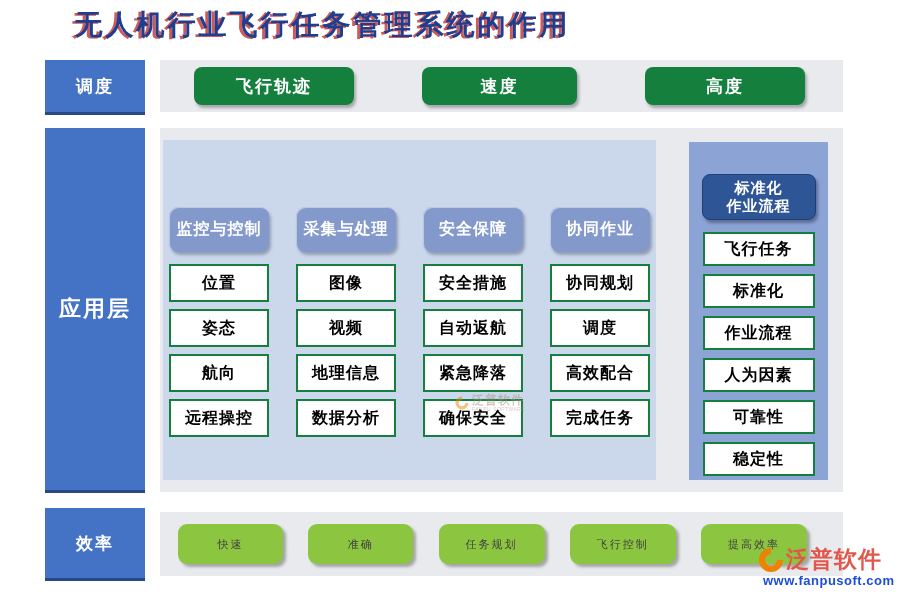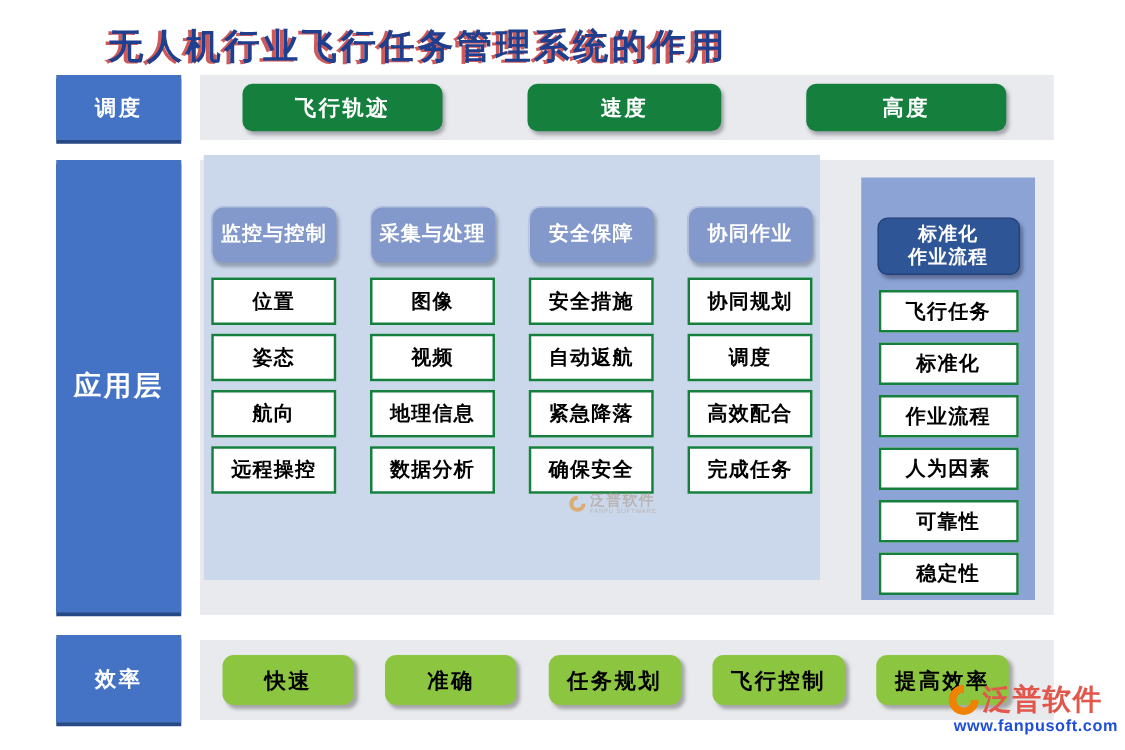--- a/index.html
+++ b/index.html
@@ -2,21 +2,21 @@
 <html><head>
 <meta charset="utf-8">
 <style>
   html,body{margin:0;padding:0;background:#fff;}
   .canvas{
     position:relative;width:900px;height:600px;background:#ffffff;overflow:hidden;
     font-family:"Liberation Serif","DejaVu Serif",serif;
   }
   *{box-sizing:border-box;}
   .title{
-    position:absolute;left:0;top:6px;width:645px;margin:12px;text-align:center;
+    position:absolute;left:0;top:6px;width:645px;margin:0;text-align:center;
     font-size:28px;font-weight:bold;letter-spacing:3px;color:#1E3E8F;
     text-shadow:-3px 1px 0 rgba(189,33,33,0.75);
   }
   .rail-box{
     position:absolute;left:45px;width:100px;background:#4472C4;color:#fff;
     display:flex;align-items:center;justify-content:center;
     font-size:17px;font-weight:bold;letter-spacing:2px;
     box-shadow:0 3px 0 #274a86;
   }
   .band{
@@ -27,23 +27,23 @@
   .band-bottom{top:512px;height:64px;padding:0 36px 0 18px;}
   .btn-blue{
     background:#15803d;color:#fff;border-radius:8px;
     height:38px;display:flex;align-items:center;justify-content:center;
     font-size:17px;font-weight:bold;letter-spacing:2px;
     box-shadow:2px 3px 3px rgba(100,100,110,0.5);
   }
   .btn-blue.w1{width:160px;} .btn-blue.w2{width:160px;} .btn-blue.w3{width:155px;}
   .gray-mid{position:absolute;left:160px;top:128px;width:683px;height:364px;background:#E9EAED;}
   .app-panel{
-    position:absolute;left:163px;top:124px;width:493px;height:340px;background:#CBD8EC;
+    position:absolute;left:163px;top:140px;width:493px;height:340px;background:#CBD8EC;
     display:grid;grid-template-columns:repeat(4,1fr);column-gap:8px;
-    padding:41px 6px 0 6px;
+    padding:67px 6px 0 6px;
     gap:27px;
   }
   .col{display:flex;flex-direction:column;gap:7px;}
   .chip-header{
     height:45px;margin-bottom:5px;background:#8398CB;color:#fff;border-radius:9px;
     display:flex;align-items:center;justify-content:center;
     font-size:16px;font-weight:bold;letter-spacing:1px;
     box-shadow:2px 3px 3px rgba(80,90,110,0.45), inset 1px 1px 0 rgba(255,255,255,0.45);
   }
   .cell{
@@ -56,23 +56,23 @@
     display:flex;flex-direction:column;align-items:center;gap:8px;padding-top:32px;
   }
   .dark-chip{
     width:114px;min-height:46px;background:#2E5596;border:1px solid #223F73;border-radius:8px;
     color:#fff;display:flex;flex-direction:column;align-items:center;justify-content:center;
     font-size:15px;font-weight:bold;letter-spacing:1px;line-height:1.2;margin-bottom:4px;
     box-shadow:2px 3px 3px rgba(50,60,90,0.5);
   }
   .right-cell{width:112px;height:34px;flex:0 0 auto;}
   .btn-green{
-    background:#8CC640;color:#000000;border-radius:9px;height:40px;
+    background:#8CC640;color:#404040;border-radius:9px;height:40px;
     display:flex;align-items:center;justify-content:center;
-    font-size:17px;font-weight:bold;letter-spacing:2px;
+    font-size:11px;font-weight:normal;letter-spacing:2px;
     box-shadow:3px 3px 3px rgba(110,110,110,0.55);
   }
   .btn-green.g1,.btn-green.g2{width:105px;}
   .btn-green.g3,.btn-green.g4,.btn-green.g5{width:106px;}
   .logo{
     position:absolute;left:758px;top:544px;display:flex;align-items:center;gap:2px;
   }
   .logo-brand{font-size:23px;font-weight:bold;color:#E2574B;letter-spacing:1px;}
   .logo-url{
     position:absolute;left:763px;top:573px;font-size:13px;font-weight:bold;color:#1d4ed8;

